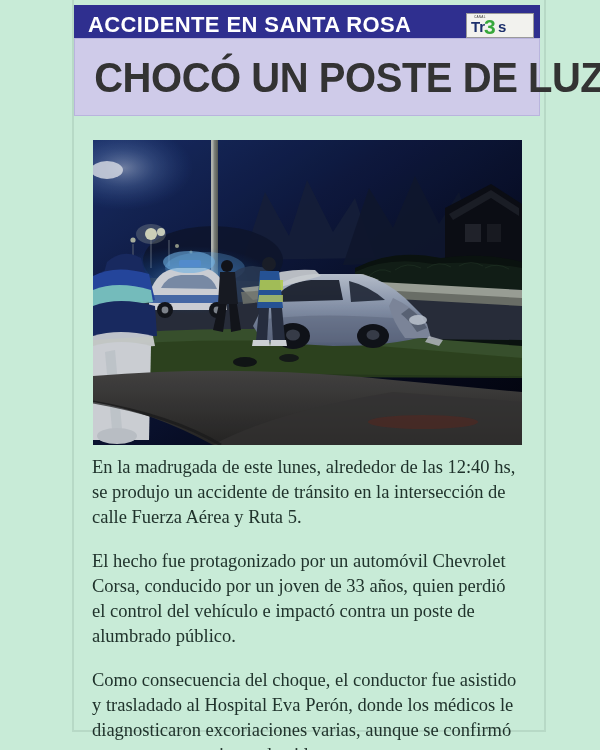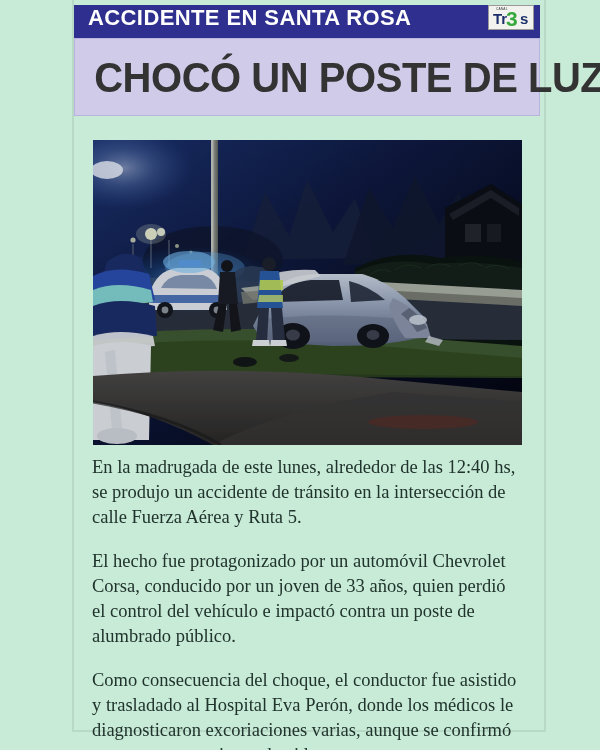--- a/index.html
+++ b/index.html
@@ -36,36 +36,36 @@
   
   .kicker-bar {
     position: absolute;
     left: 74px;
     top: 5px;
     width: 466px;
     height: 33px;
     background: #2f2f8f;
     box-sizing: border-box;
     display: flex;
-    align-items: flex-start;
+    align-items: flex-end;
     justify-content: space-between;
     padding: 0 6px 0 14px;
   }
   .kicker-text {
     color: #ffffff;
     font-size: 22px;
     font-weight: 700;
     letter-spacing: 0.4px;
     font-family: "Liberation Sans", sans-serif;
     white-space: nowrap;
   }
 
   
   .logo {
-    width: 46px;
+    width: 68px;
     height: 25px;
     background: #f2f2ee;
     border: 1px solid #9a9a9a;
     position: relative;
     box-sizing: border-box;
     overflow: hidden;
     flex: none;
   }
   .logo-micro {
     position: absolute;

